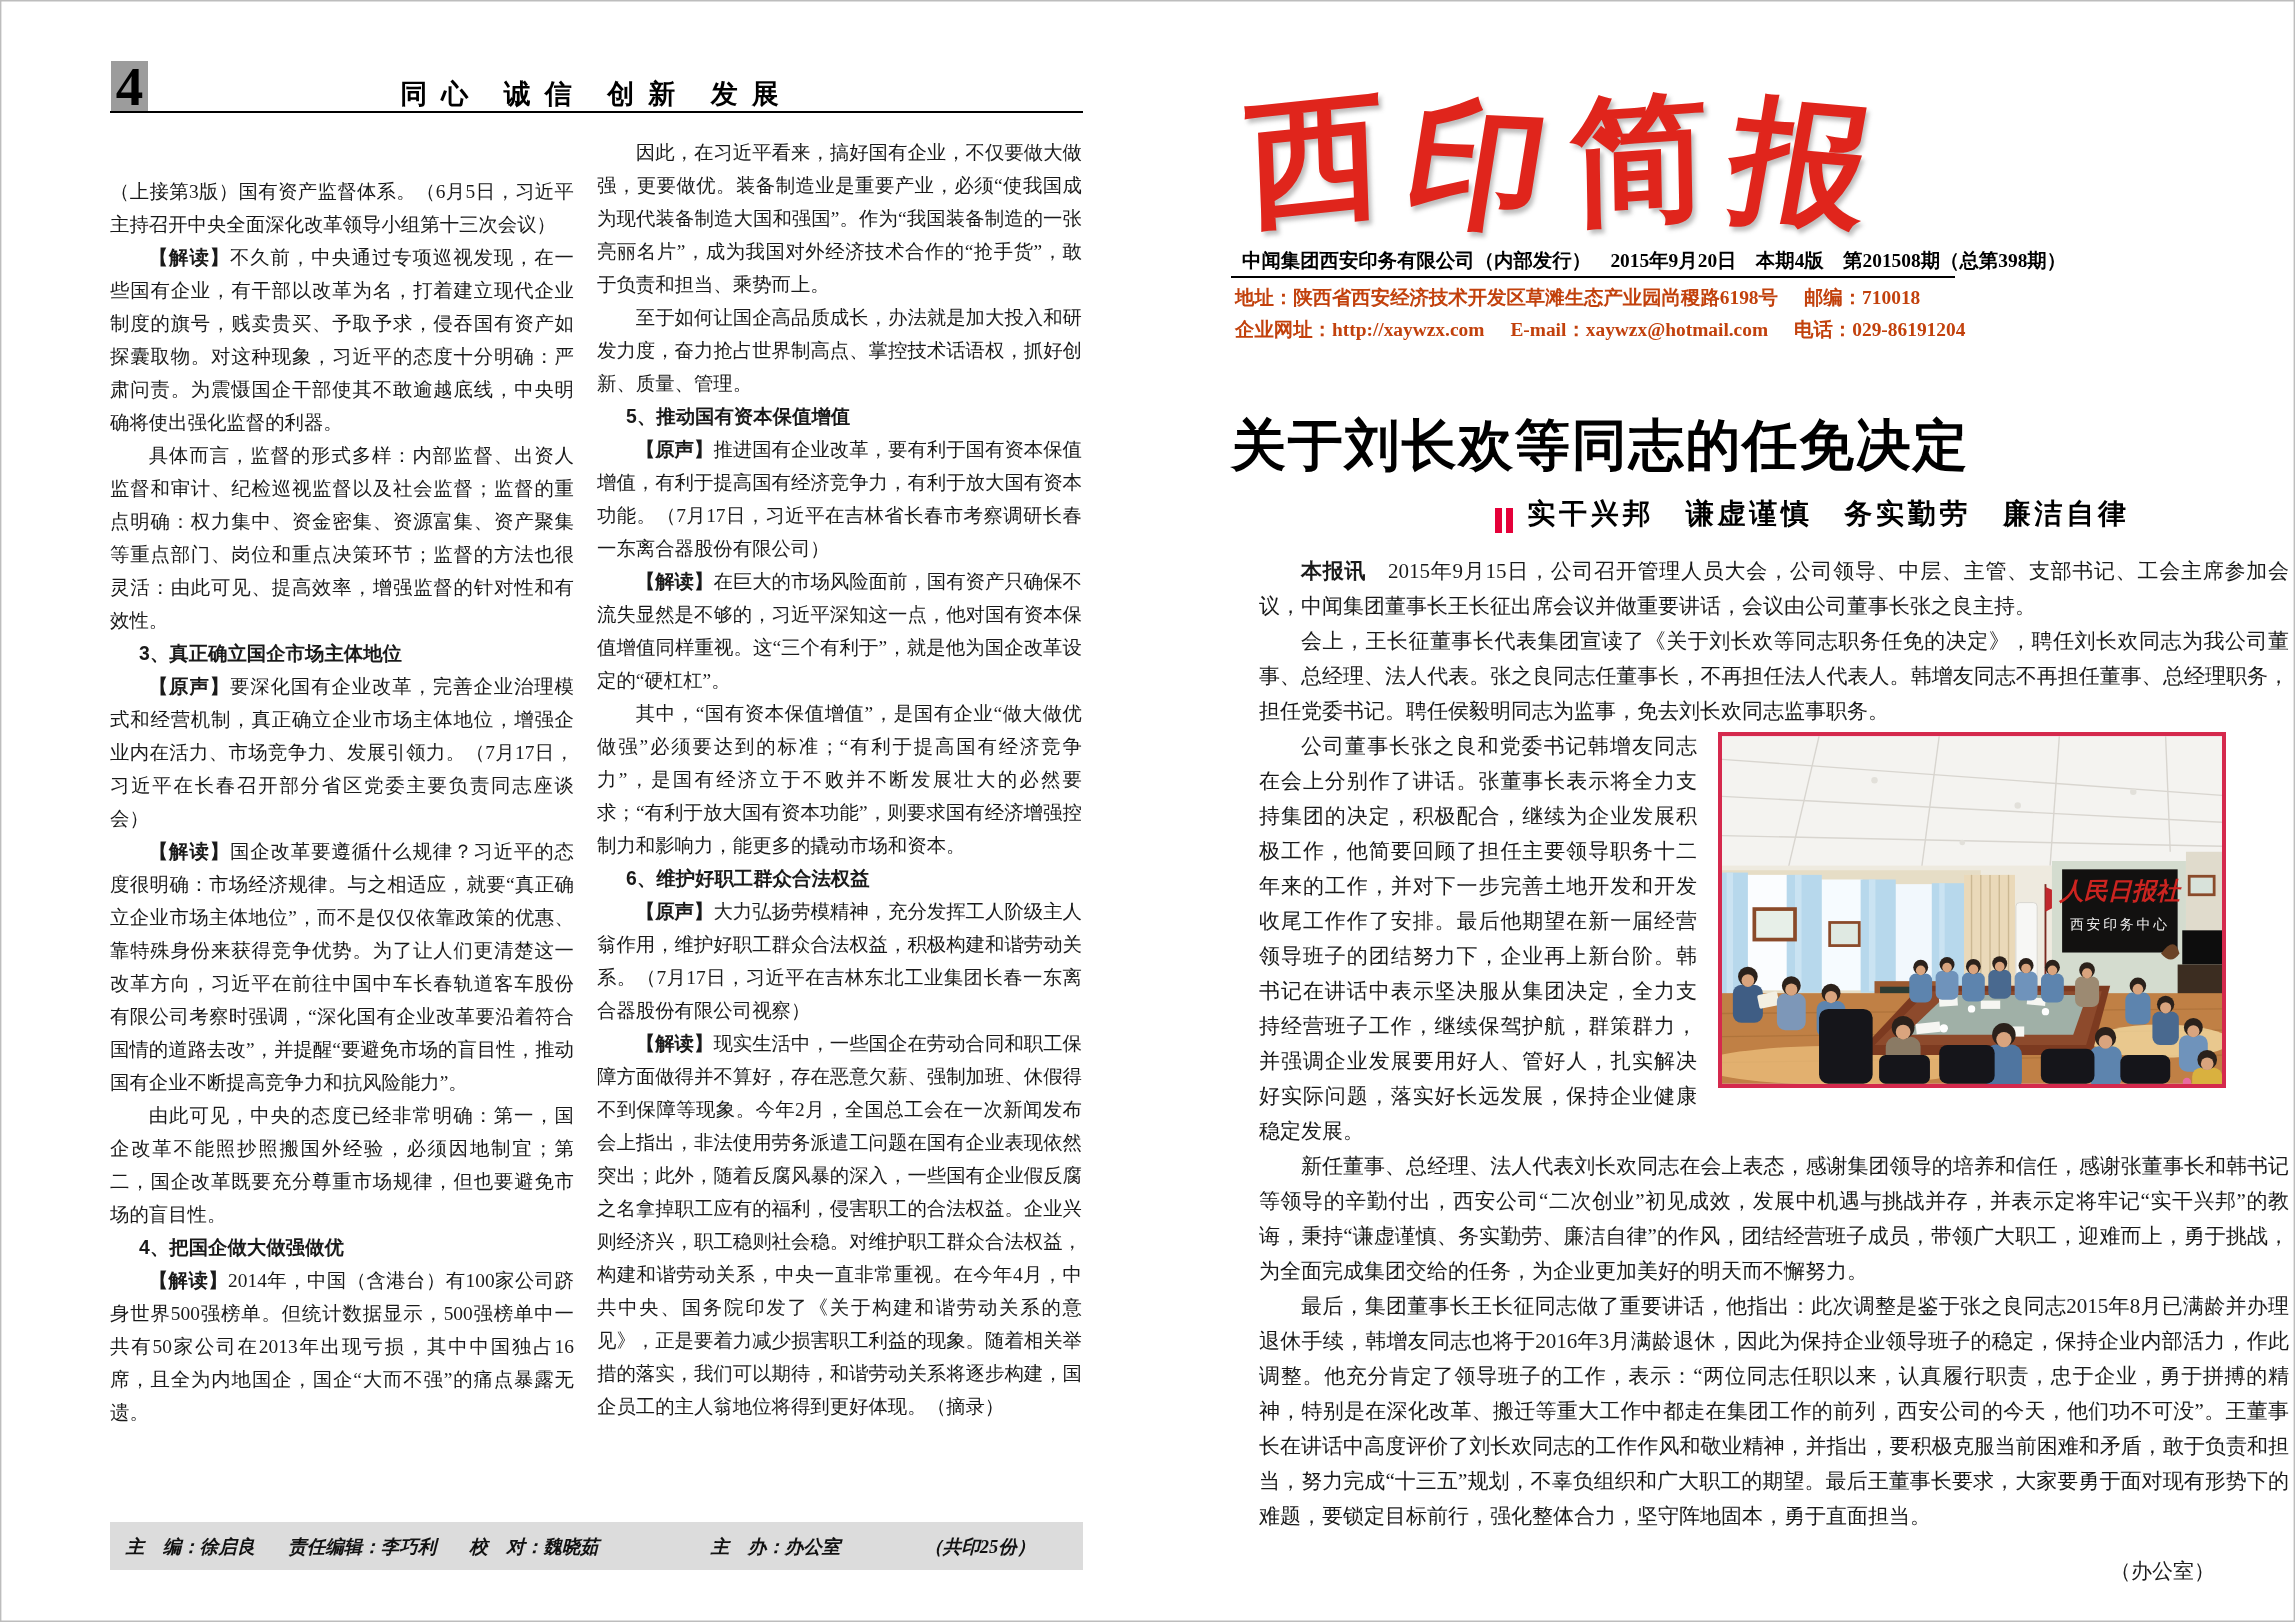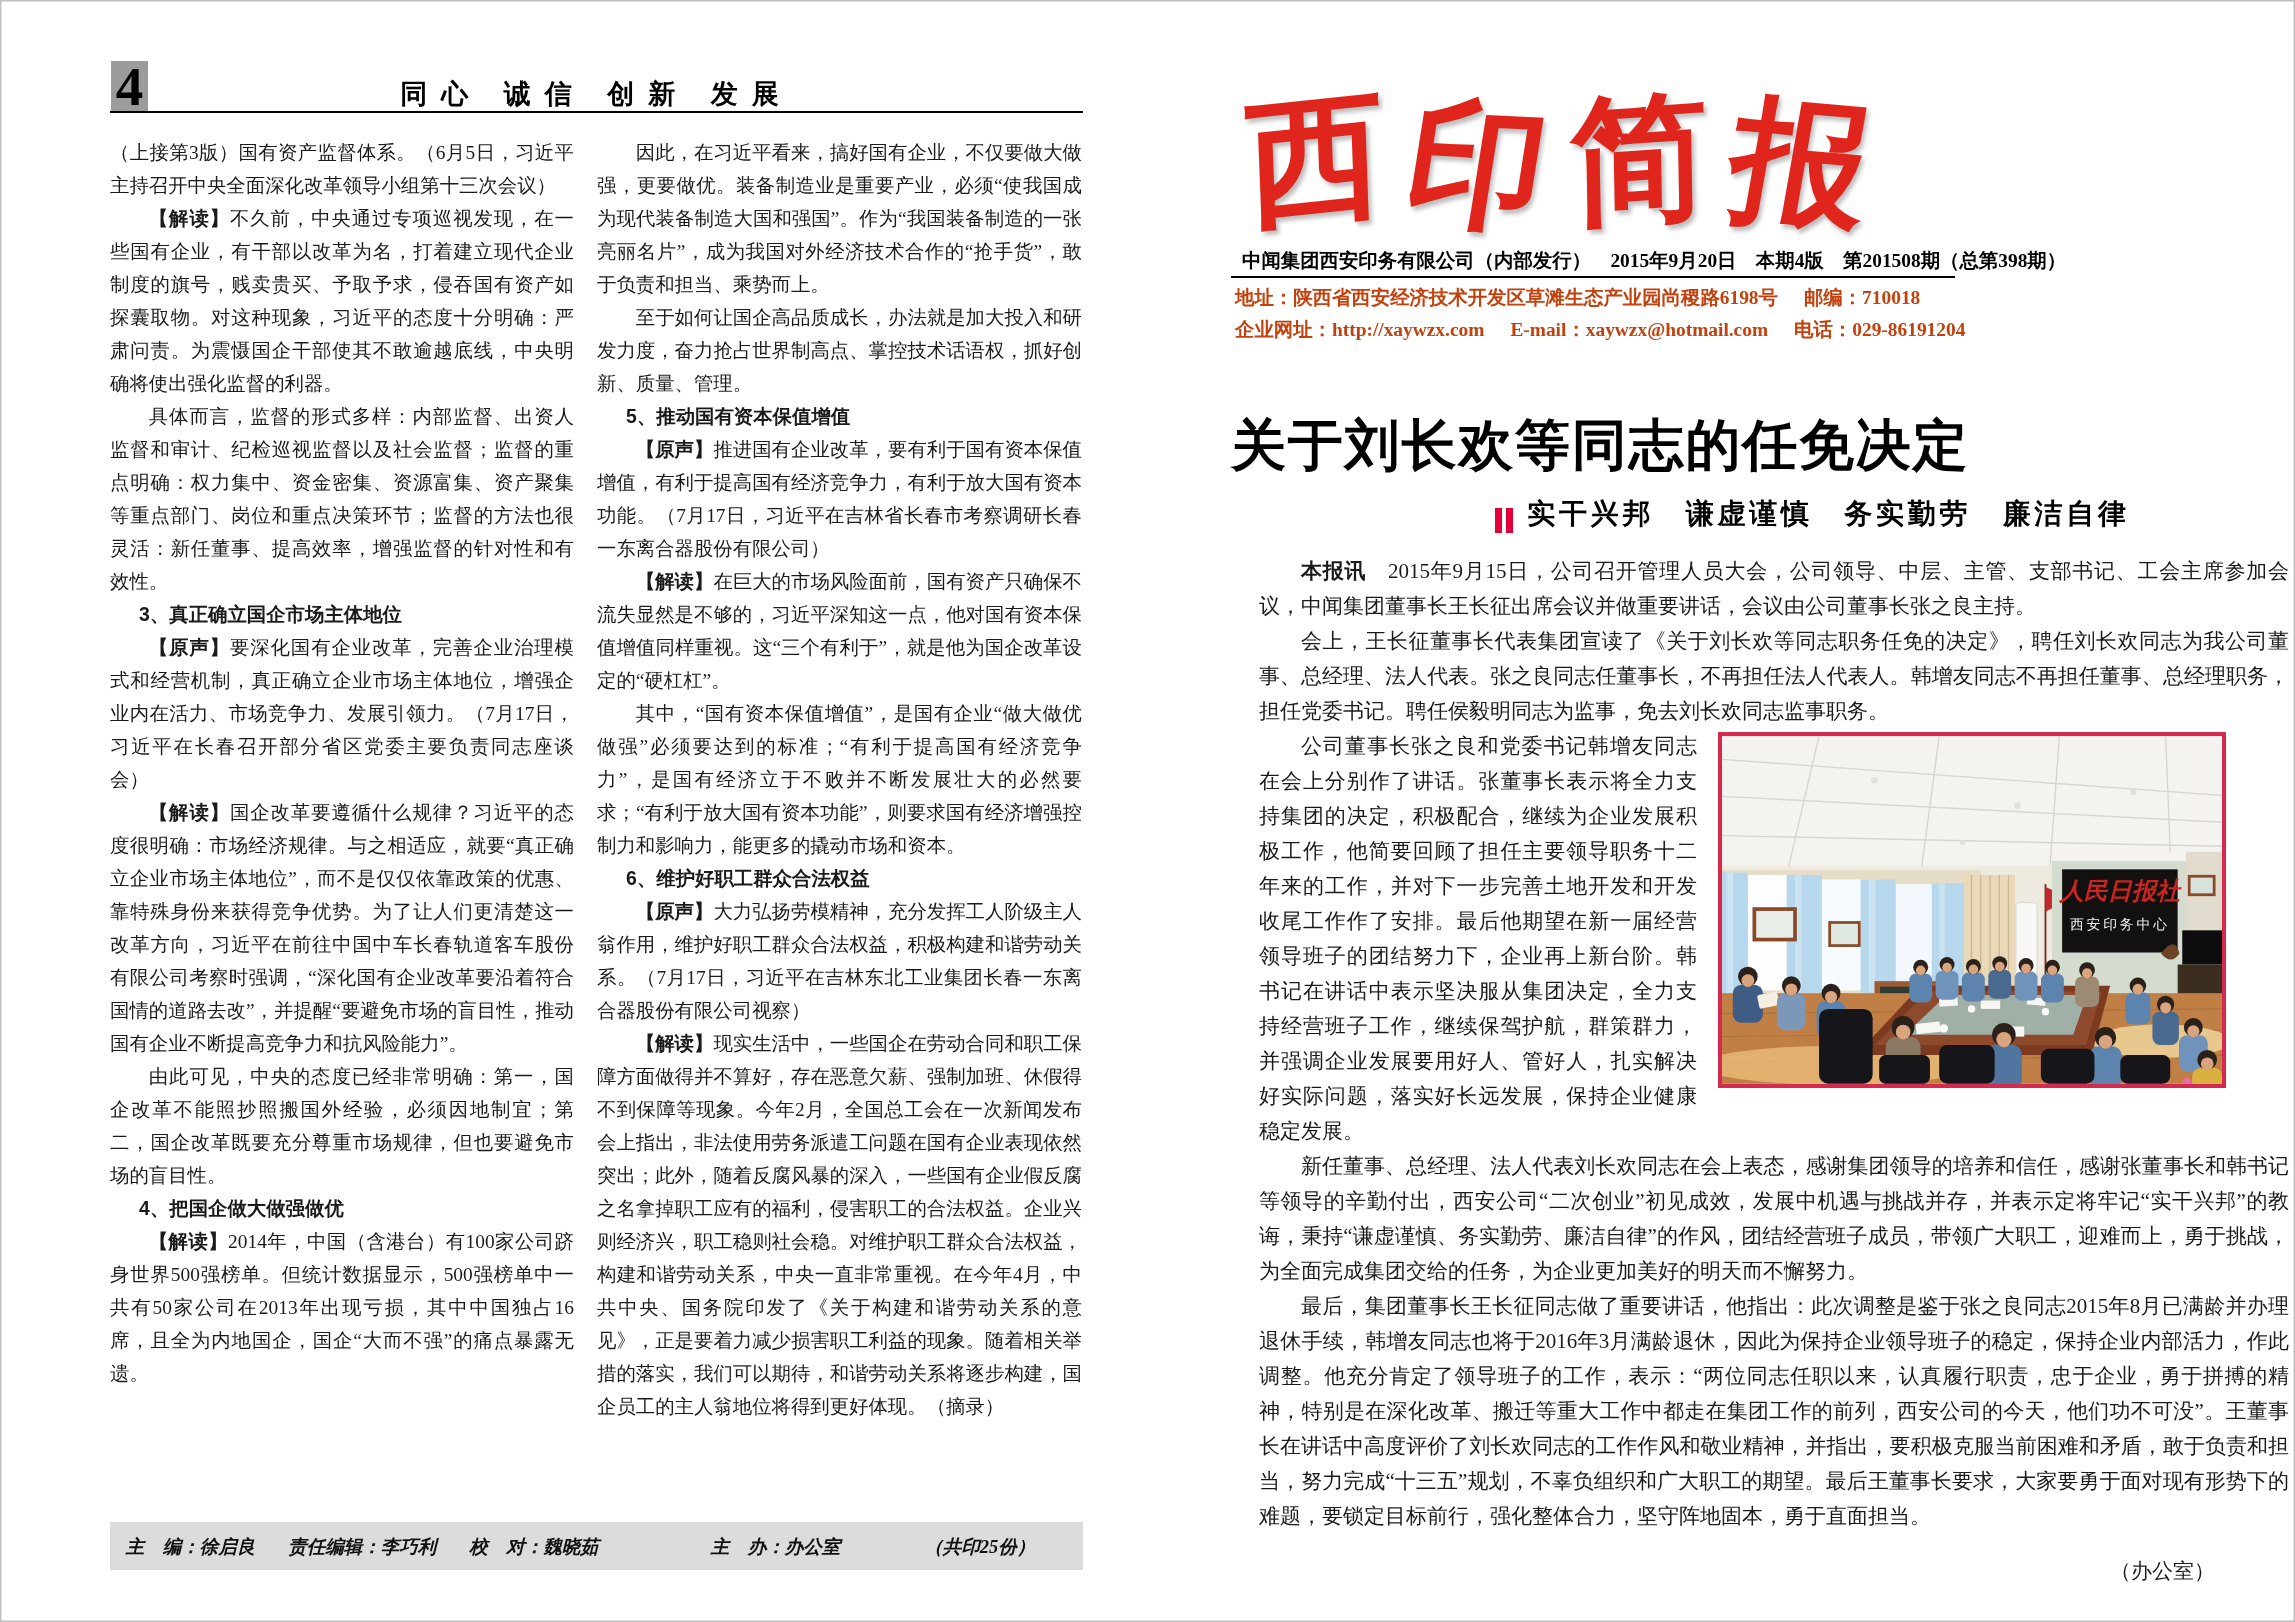--- a/index.html
+++ b/index.html
@@ -18,21 +18,21 @@
   }
   .slogan{
     position:absolute;left:110px;top:76px;width:973px;text-align:center;
     font-family:"Liberation Sans", sans-serif;font-weight:900;font-size:27px;
     letter-spacing:14px;color:#000;white-space:nowrap;
   }
   .header-rule{position:absolute;left:110px;top:111px;width:973px;height:2.3px;background:#000;}
   .txt-col{
     position:absolute;top:136px;font-size:19.4px;line-height:33px;text-align:justify;
   }
-  #col1{left:110px;width:464px;}
+  #col1{left:110px;width:464px;margin-top:39px;}
   #col2{left:597px;width:485px;}
   .txt-col p{margin:0;padding:0;}
   .txt-col p.body{text-indent:2em;}
   .txt-col p.noindent{text-indent:0;}
   .txt-col p.heading{
     text-indent:1.5em;font-family:"Liberation Sans", sans-serif;font-weight:bold;
   }
   .txt-col b{font-weight:bold;}
   .footer-bar{
     position:absolute;left:110px;top:1522px;width:973px;height:48px;background:#dcdcdc;
@@ -103,21 +103,21 @@
   <section>
     <div class="pagenum-box">
       <span>4</span>
     </div>
     <div class="slogan">同心  诚信  创新  发展</div>
     <div class="header-rule"></div>
 
     <div class="txt-col" id="col1">
         <p class="noindent">（上接第3版）国有资产监督体系。（6月5日，习近平主持召开中央全面深化改革领导小组第十三次会议）</p>
         <p class="body"><b>【解读】</b>不久前，中央通过专项巡视发现，在一些国有企业，有干部以改革为名，打着建立现代企业制度的旗号，贱卖贵买、予取予求，侵吞国有资产如探囊取物。对这种现象，习近平的态度十分明确：严肃问责。为震慑国企干部使其不敢逾越底线，中央明确将使出强化监督的利器。</p>
-        <p class="body">具体而言，监督的形式多样：内部监督、出资人监督和审计、纪检巡视监督以及社会监督；监督的重点明确：权力集中、资金密集、资源富集、资产聚集等重点部门、岗位和重点决策环节；监督的方法也很灵活：新任董事、提高效率，增强监督的针对性和有效性。</p>
+        <p class="body">具体而言，监督的形式多样：内部监督、出资人监督和审计、纪检巡视监督以及社会监督；监督的重点明确：权力集中、资金密集、资源富集、资产聚集等重点部门、岗位和重点决策环节；监督的方法也很灵活：由此可见、提高效率，增强监督的针对性和有效性。</p>
         <p class="heading">3、真正确立国企市场主体地位</p>
         <p class="body"><b>【原声】</b>要深化国有企业改革，完善企业治理模式和经营机制，真正确立企业市场主体地位，增强企业内在活力、市场竞争力、发展引领力。（7月17日，习近平在长春召开部分省区党委主要负责同志座谈会）</p>
         <p class="body"><b>【解读】</b>国企改革要遵循什么规律？习近平的态度很明确：市场经济规律。与之相适应，就要“真正确立企业市场主体地位”，而不是仅仅依靠政策的优惠、靠特殊身份来获得竞争优势。为了让人们更清楚这一改革方向，习近平在前往中国中车长春轨道客车股份有限公司考察时强调，“深化国有企业改革要沿着符合国情的道路去改”，并提醒“要避免市场的盲目性，推动国有企业不断提高竞争力和抗风险能力”。</p>
         <p class="body">由此可见，中央的态度已经非常明确：第一，国企改革不能照抄照搬国外经验，必须因地制宜；第二，国企改革既要充分尊重市场规律，但也要避免市场的盲目性。</p>
         <p class="heading">4、把国企做大做强做优</p>
         <p class="body"><b>【解读】</b>2014年，中国（含港台）有100家公司跻身世界500强榜单。但统计数据显示，500强榜单中一共有50家公司在2013年出现亏损，其中中国独占16席，且全为内地国企，国企“大而不强”的痛点暴露无遗。</p>
       </div>
     <div class="txt-col" id="col2">
         <p class="body">因此，在习近平看来，搞好国有企业，不仅要做大做强，更要做优。装备制造业是重要产业，必须“使我国成为现代装备制造大国和强国”。作为“我国装备制造的一张亮丽名片”，成为我国对外经济技术合作的“抢手货”，敢于负责和担当、乘势而上。</p>
         <p class="body">至于如何让国企高品质成长，办法就是加大投入和研发力度，奋力抢占世界制高点、掌控技术话语权，抓好创新、质量、管理。</p>

